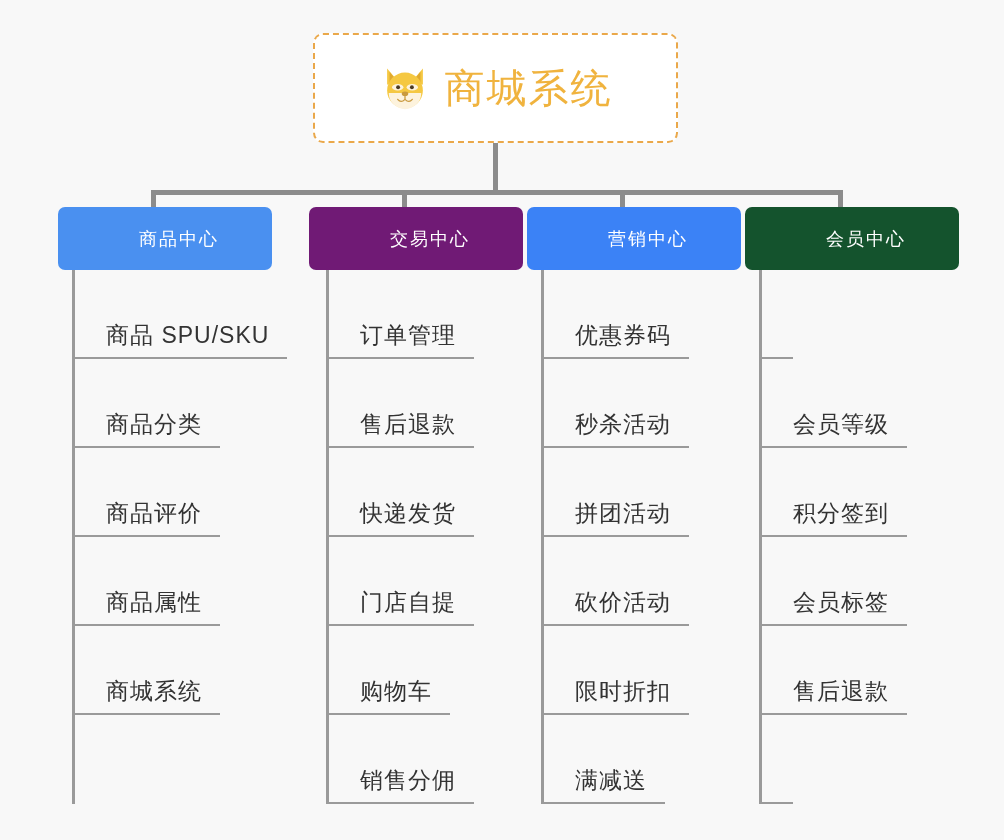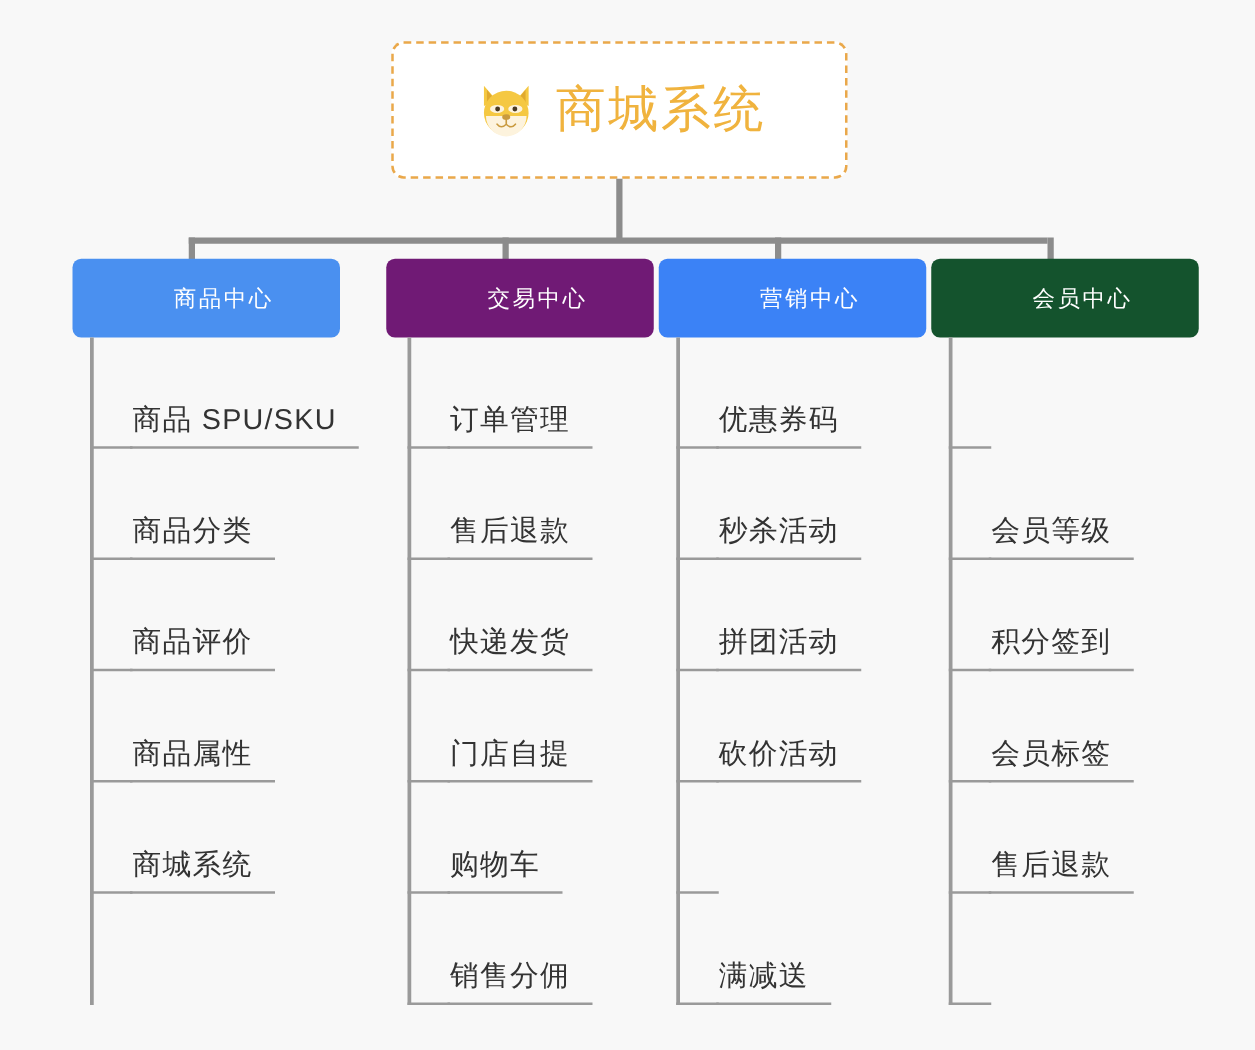--- a/index.html
+++ b/index.html
@@ -245,20 +245,21 @@
     <div class="item">
         <div class="item-rule"></div>
         <span class="item-label">拼团活动</span>
       </div>
     <div class="item">
         <div class="item-rule"></div>
         <span class="item-label">砍价活动</span>
       </div>
     <div class="item">
         <div class="item-rule"></div>
+        <span class="item-label">限时折扣</span>
       </div>
     <div class="item">
         <div class="item-rule"></div>
         <span class="item-label">满减送</span>
       </div>
   </div>
 
   <div class="col" style="left:759px">
     <div class="rail" style="height: 534px;"></div>
     <div class="item">

